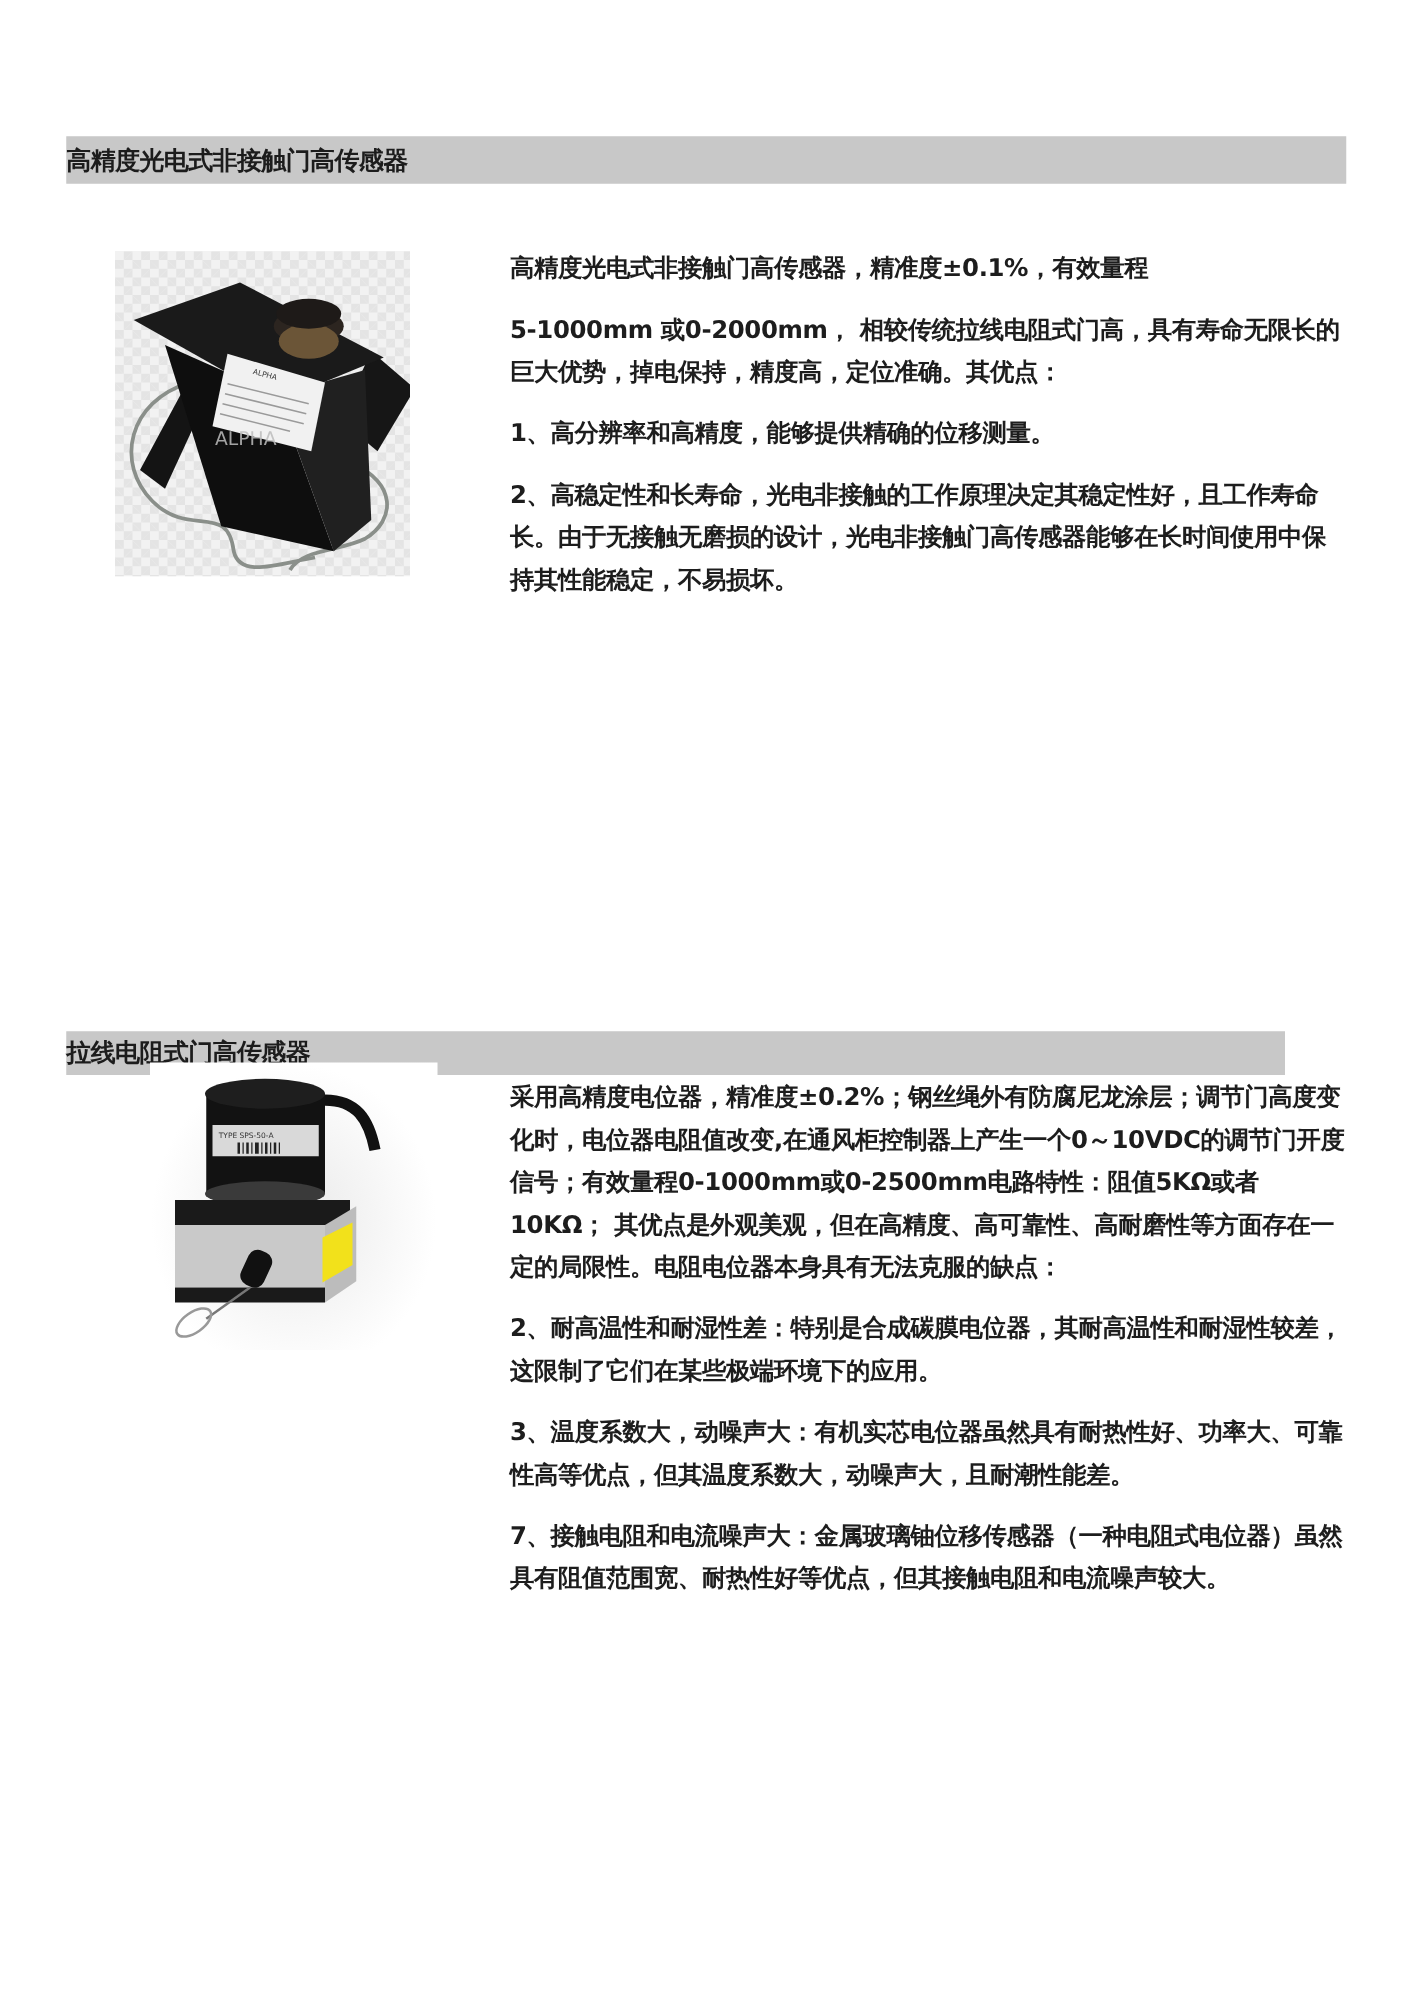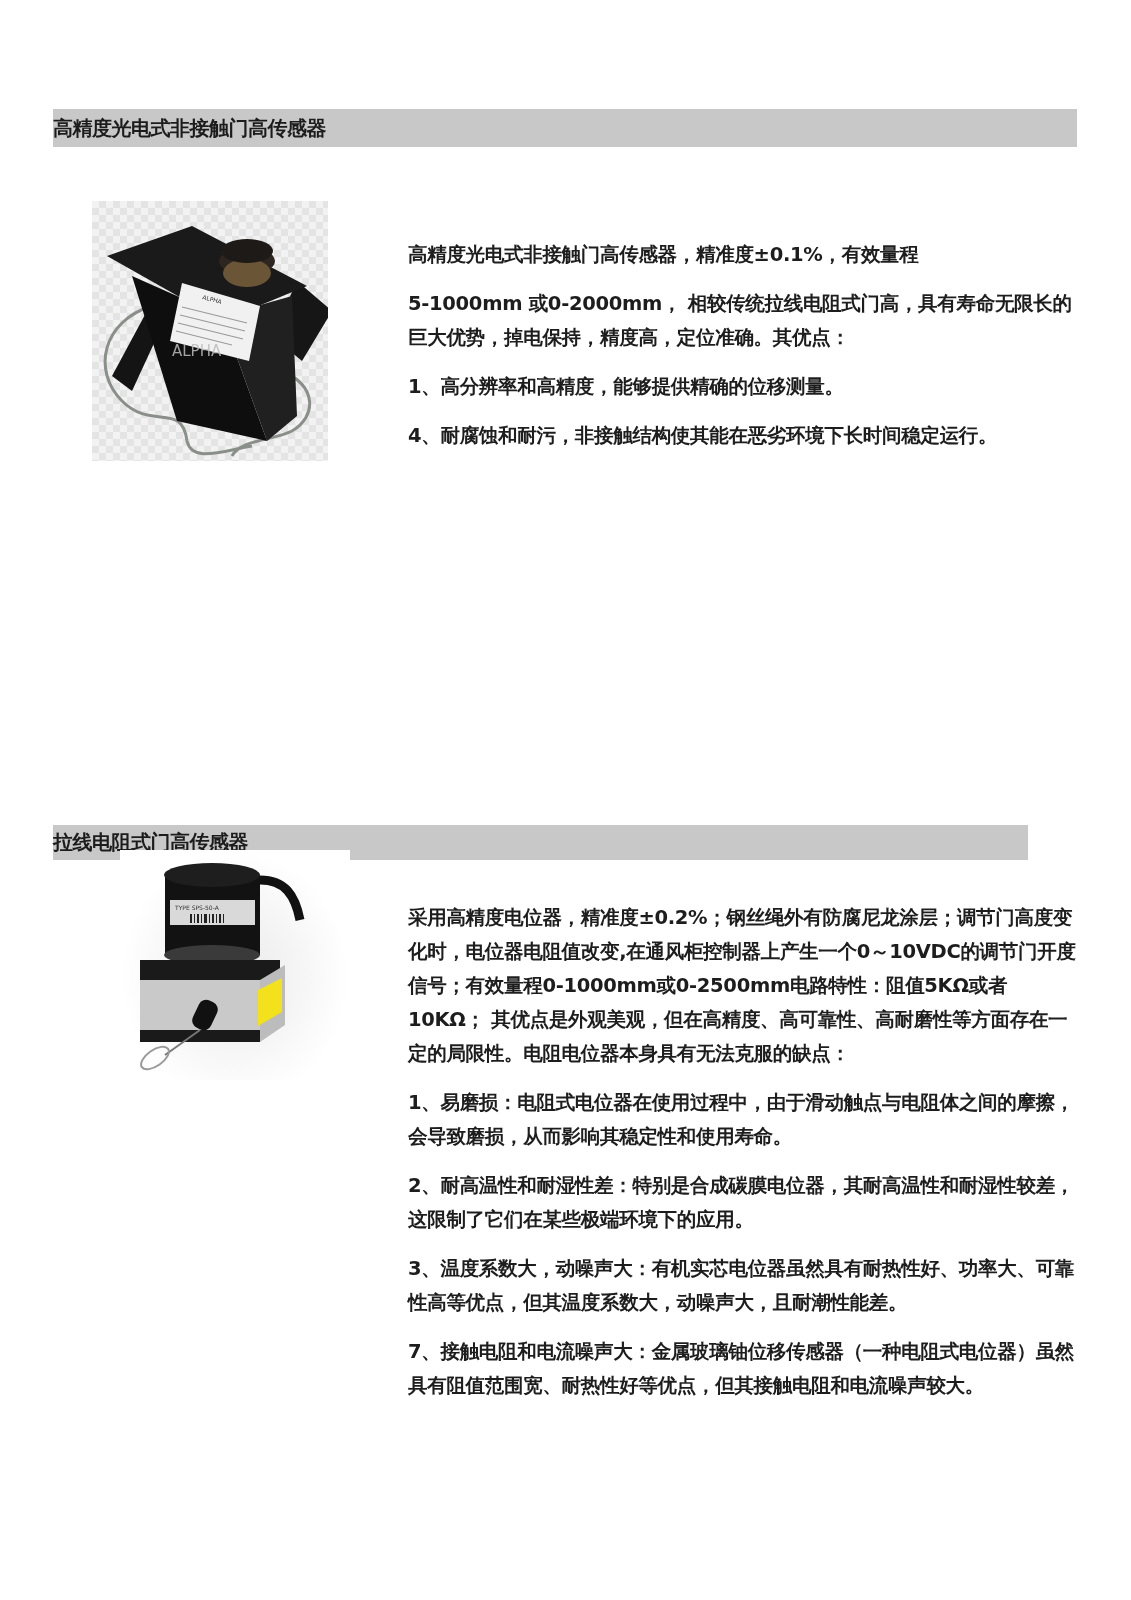--- a/index.html
+++ b/index.html
@@ -55,21 +55,20 @@
 
     .text-block {
       position: absolute;
       left: 408px;
       width: 670px;
       font-size: 19.5px;
       font-weight: bold;
       line-height: 34px;
       color: #1d1d1d;
       letter-spacing: -0.3px;
-      margin-top: 40px;
     }
     .text-block p {
       margin: 0 0 15px 0;
     }
     #text1 { top: 198px; }
     #text2 { top: 861px; }
   </style>
 </head>
 <body>
 
@@ -105,21 +104,21 @@
       <line x1="84" y1="130" x2="140" y2="144"></line>
     </g>
     <text x="80" y="155" font-size="15" font-family="DejaVu Sans, sans-serif" fill="#bdbdbd" opacity="0.85">ALPHA</text>
   </svg>
 </div>
 
 <div class="text-block" id="text1">
   <p>高精度光电式非接触门高传感器，精准度±0.1%，有效量程</p>
   <p> 5-1000mm 或0-2000mm， 相较传统拉线电阻式门高，具有寿命无限长的巨大优势，掉电保持，精度高，定位准确。其优点：</p>
   <p>1、高分辨率和高精度，能够提供精确的位移测量。</p>
-  <p>4、耐腐蚀和耐污，非接触结构使其能在恶劣环境下长时间稳定运行。</p>
+  <p>2、高稳定性和长寿命，光电非接触的工作原理决定其稳定性好，且工作寿命长。由于无接触无磨损的设计，光电非接触门高传感器能够在长时间使用中保持其性能稳定，不易损坏。</p>
 </div>
 
 <div class="section-header" id="hdr2">
   <span class="title">拉线电阻式门高传感器</span>
 </div>
 
 <div class="product-image" id="img2">
   <svg width="230" height="230" viewBox="0 0 230 230">
 
     <path d="M140 30 C165 30, 175 45, 180 70" stroke="#111" stroke-width="9" fill="none"></path>
@@ -152,17 +151,16 @@
 
     <rect x="75" y="150" width="20" height="30" rx="8" fill="#111" transform="rotate(25 85 165)"></rect>
 
     <line x1="80" y1="180" x2="45" y2="205" stroke="#777" stroke-width="2"></line>
     <ellipse cx="35" cy="208" rx="16" ry="8" fill="none" stroke="#999" stroke-width="2" transform="rotate(-35 35 208)"></ellipse>
   </svg>
 </div>
 
 <div class="text-block" id="text2">
   <p>采用高精度电位器，精准度±0.2%；钢丝绳外有防腐尼龙涂层；调节门高度变化时，电位器电阻值改变,在通风柜控制器上产生一个0～10VDC的调节门开度信号；有效量程0-1000mm或0-2500mm电路特性：阻值5KΩ或者10KΩ； 其优点是外观美观，但在高精度、高可靠性、高耐磨性等方面存在一定的局限性。电阻电位器本身具有无法克服的缺点：</p>
-  <p>1、易磨损：电阻式电位器在使用过程中，由于滑动触点与电阻体之间的摩擦，会导致磨损，从而影响其稳定性和使用寿命。</p>
   <p>2、耐高温性和耐湿性差：特别是合成碳膜电位器，其耐高温性和耐湿性较差，这限制了它们在某些极端环境下的应用。</p>
   <p>3、温度系数大，动噪声大：有机实芯电位器虽然具有耐热性好、功率大、可靠性高等优点，但其温度系数大，动噪声大，且耐潮性能差。</p>
   <p>7、接触电阻和电流噪声大：金属玻璃铀位移传感器（一种电阻式电位器）虽然具有阻值范围宽、耐热性好等优点，但其接触电阻和电流噪声较大。</p>
 </div>
 
 </body></html>

